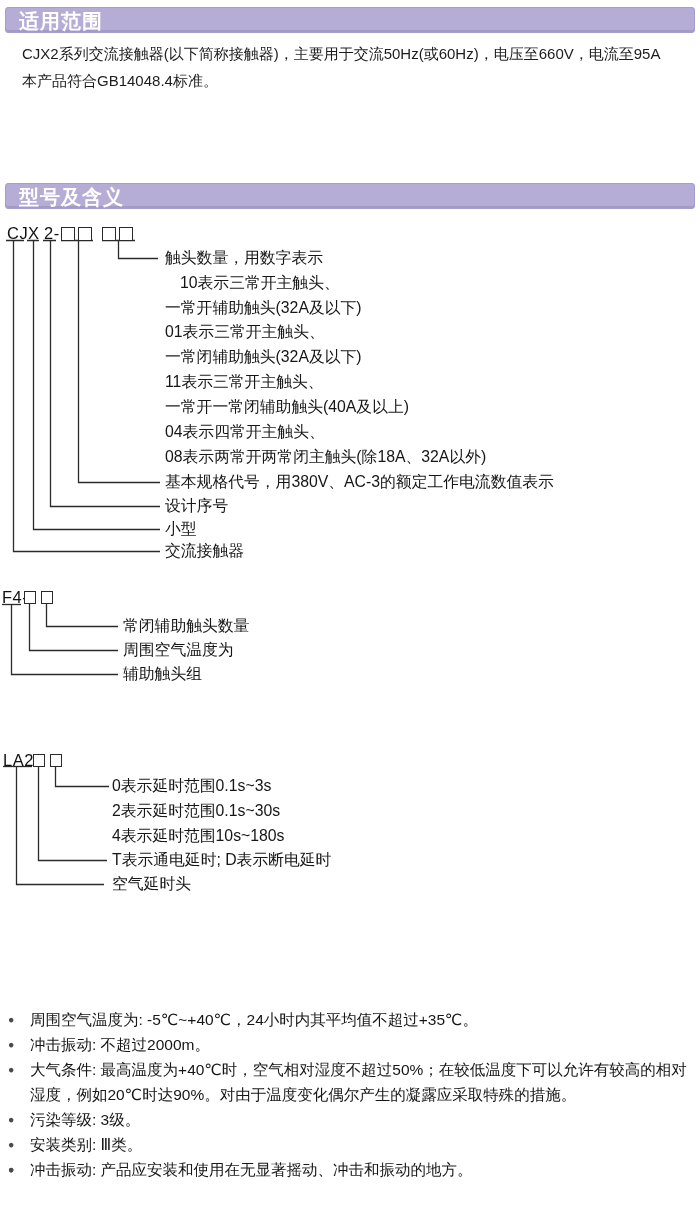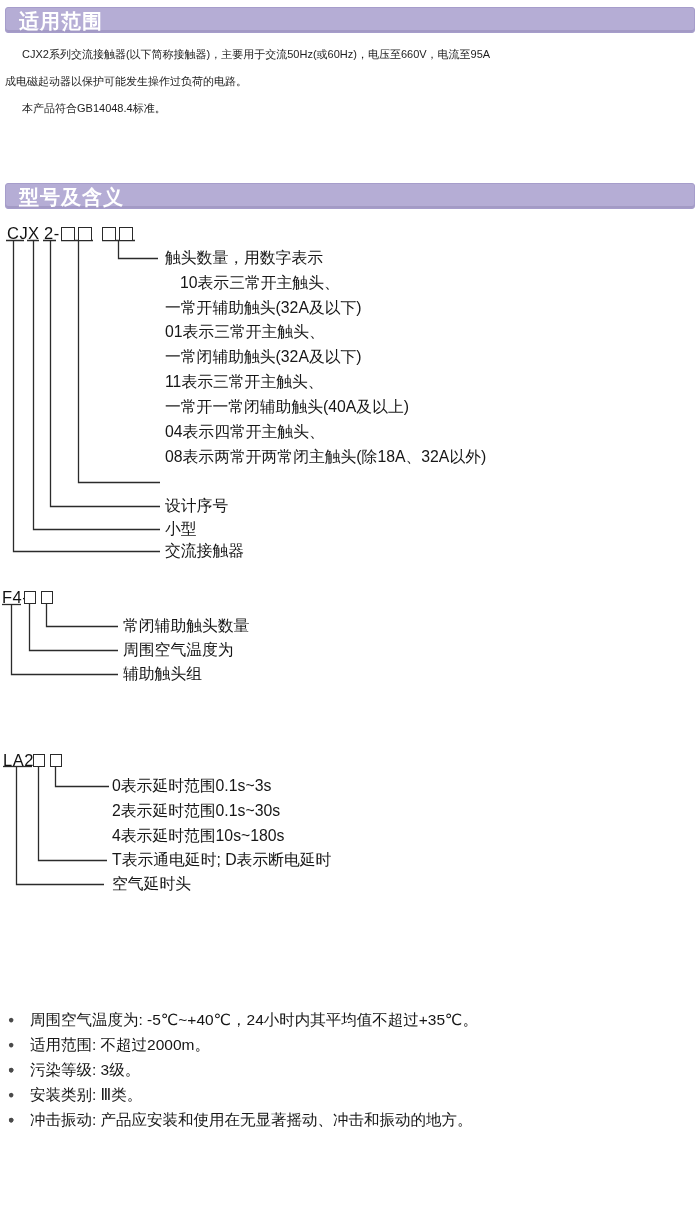--- a/index.html
+++ b/index.html
@@ -13,21 +13,21 @@
   
   .bar {
     position:absolute; left:5px; width:690px; height:26px;
     background:#b5add5; border:1px solid #a69dcb; border-radius:3px;
     box-sizing:border-box; display:flex; align-items:flex-start; padding-left:13px;
     box-shadow:inset 0 -2px 0 rgba(130,120,170,0.35);
   }
   .bar .t { color:#ffffff; font-weight:bold; font-size:20px; letter-spacing:1px; }
 
   
-  .scope { position:absolute; left:5px; top:41px; width:692px; font-size:11px; line-height:26.8px; }
+  .scope { position:absolute; left:5px; top:41px; width:692px; font-size:15px; line-height:26.8px; }
   .tl { white-space:nowrap; }
   .ind { text-indent:17px; }
 
   
   .lines { position:absolute; left:0; top:0; pointer-events:none; }
 
   
   .coderow { position:absolute; height:20px; font-size:16.5px; color:#111; }
   .cp { position:absolute; top:0; letter-spacing:0.5px; white-space:pre; }
   .bgrp { position:absolute; display:flex; gap:3px; }
@@ -46,21 +46,20 @@
 <body>
 
 <div class="page">
 
   <div class="bar" style="top:7px">
     <span class="t">适用范围</span>
   </div>
 
   <div class="scope">
     <div class="tl ind">CJX2系列交流接触器(以下简称接触器)，主要用于交流50Hz(或60Hz)，电压至660V，电流至95A</div>
-    <div class="tl">成电磁起动器以保护可能发生操作过负荷的电路。</div>
     <div class="tl ind">本产品符合GB14048.4标准。</div>
   </div>
 
   <div class="bar" style="top:183px">
     <span class="t">型号及含义</span>
   </div>
 
   <svg class="lines" width="700" height="1206" viewBox="0 0 700 1206">
     <g stroke="#2b2b2b" stroke-width="1.3" fill="none">
 
@@ -100,20 +99,21 @@
 
   <div class="dlabel" style="left:165px;top:249px">触头数量，用数字表示</div>
   <div class="dlabel" style="left:180px;top:274px">10表示三常开主触头、</div>
   <div class="dlabel" style="left:165px;top:299px">一常开辅助触头(32A及以下)</div>
   <div class="dlabel" style="left:165px;top:323px">01表示三常开主触头、</div>
   <div class="dlabel" style="left:165px;top:348px">一常闭辅助触头(32A及以下)</div>
   <div class="dlabel" style="left:165px;top:373px">11表示三常开主触头、</div>
   <div class="dlabel" style="left:165px;top:398px">一常开一常闭辅助触头(40A及以上)</div>
   <div class="dlabel" style="left:165px;top:423px">04表示四常开主触头、</div>
   <div class="dlabel" style="left:165px;top:448px">08表示两常开两常闭主触头(除18A、32A以外)</div>
+  <div class="dlabel" style="left:165px;top:473px">基本规格代号，用380V、AC-3的额定工作电流数值表示</div>
   <div class="dlabel" style="left:165px;top:497px">设计序号</div>
   <div class="dlabel" style="left:165px;top:520px">小型</div>
   <div class="dlabel" style="left:165px;top:542px">交流接触器</div>
 
   <div class="coderow" style="left:2px;top:588px">
     <span class="cp" style="left:0">F4-</span>
   </div>
   <div class="bgrp" style="left:24px;top:591px">
     <div class="pb-s"></div>
   </div>
@@ -138,24 +138,24 @@
   <div class="dlabel" style="left:112px;top:827px">4表示延时范围10s~180s</div>
   <div class="dlabel" style="left:112px;top:851px">T表示通电延时; D表示断电延时</div>
   <div class="dlabel" style="left:112px;top:875px">空气延时头</div>
 
 
   <div class="conds">
     <div class="cond">
       <span class="dot">●</span><span>周围空气温度为: -5℃~+40℃，24小时内其平均值不超过+35℃。</span>
     </div>
     <div class="cond">
-      <span class="dot">●</span><span>适用范围: 不超过2000m。</span>
+      <span class="dot">●</span><span>冲击振动: 不超过2000m。</span>
     </div>
     <div class="cond">
-      <span class="dot">●</span>
+      <span class="dot">●</span><span>大气条件: 最高温度为+40℃时，空气相对湿度不超过50%；在较低温度下可以允许有较高的相对湿度，例如20℃时达90%。对由于温度变化偶尔产生的凝露应采取特殊的措施。</span>
     </div>
     <div class="cond">
       <span class="dot">●</span><span>污染等级: 3级。</span>
     </div>
     <div class="cond">
       <span class="dot">●</span><span>安装类别: Ⅲ类。</span>
     </div>
     <div class="cond">
       <span class="dot">●</span>
     </div>

